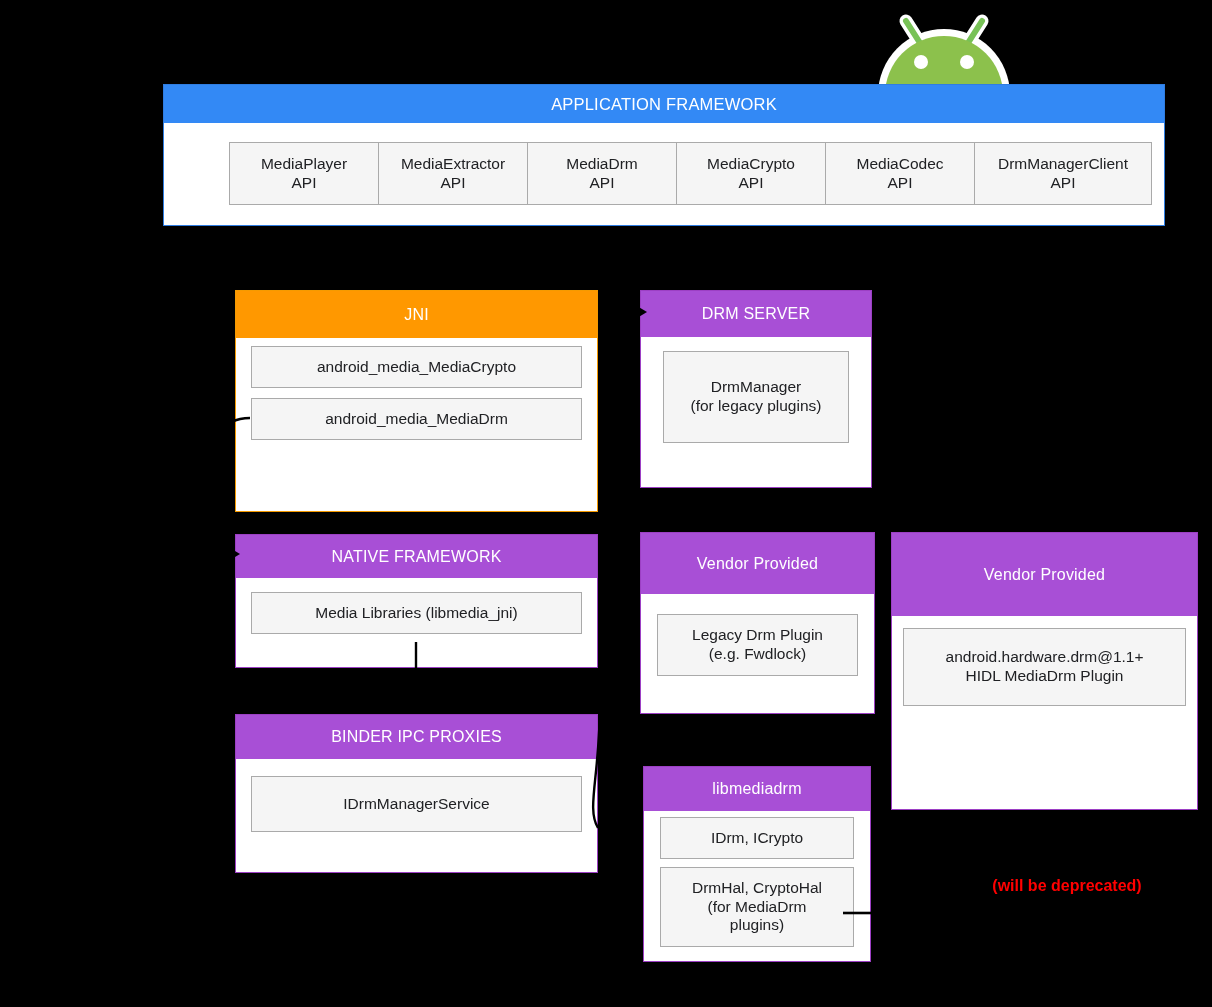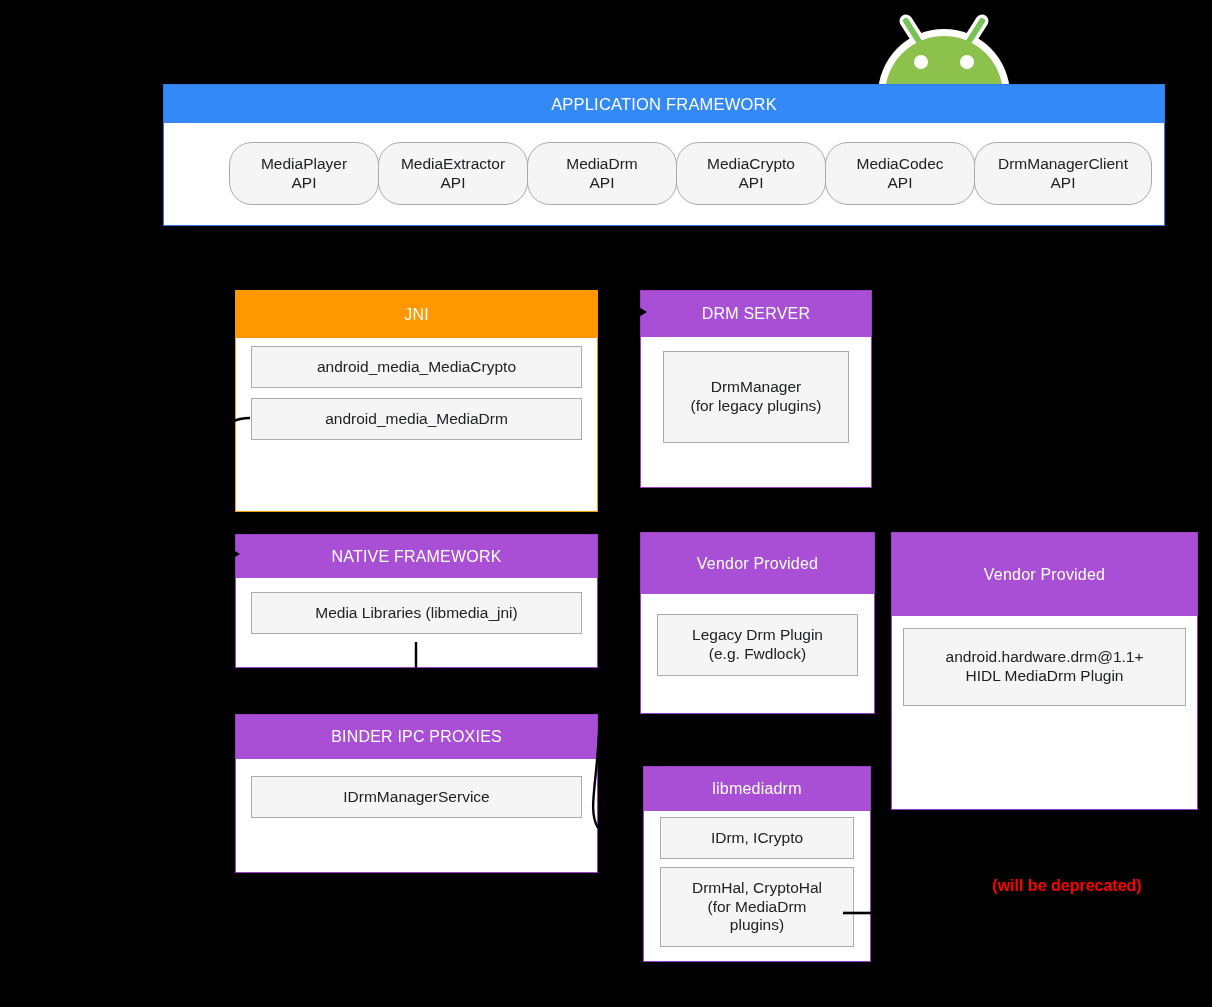--- a/index.html
+++ b/index.html
@@ -31,21 +31,21 @@
     font-size: 15.5px;
     line-height: 1.22;
     white-space: pre-line;
   }
 
   
   #app-framework { left: 163px; top: 84px; width: 1002px; height: 142px;
                    border: 1px solid #2f7de1; background: #ffffff; }
   #app-framework .blk-head { height: 38px; background: #3389f5; font-size: 16.5px; text-align: right; }
   #af-row { display: flex; margin: 19px 0 0 65px; }
-  #af-row .item { width: 150px; height: 63px; margin-left: -1px; border-radius: 23px; }
+  #af-row .item { width: 150px; height: 63px; margin-left: -1px; }
   #af-row .item:first-child { margin-left: 0; }
   #af-row .item.wide { width: 178px; }
 
   
   #jni { left: 235px; top: 290px; width: 363px; height: 222px;
          border: 1px solid #f59a00; background:#ffffff; }
   #jni .blk-head { height: 47px; background: #ff9800; }
   #jni .blk-body { padding: 8px 15px 10px 15px; }
   #jni .item { height: 42px; width: 100%; margin-bottom: 10px; }
   #jni .item:last-child { margin-bottom: 0; }
@@ -62,21 +62,21 @@
                border: 1px solid #9c3fc4; background:#ffffff; }
   #native-fw .blk-head { height: 43px; background: #a84fd6; }
   #native-fw .blk-body { padding: 14px 15px 0 15px; }
   #native-fw .item { height: 42px; width: 100%; }
 
   
   #binder { left: 235px; top: 714px; width: 363px; height: 159px;
             border: 1px solid #9c3fc4; background:#ffffff; }
   #binder .blk-head { height: 44px; background: #a84fd6; }
   #binder .blk-body { padding: 17px 15px 0 15px; }
-  #binder .item { height: 42px; width: 100%; }
+  #binder .item { height: 56px; width: 100%; }
 
   
   #vendor-legacy { left: 640px; top: 532px; width: 235px; height: 182px;
                    border: 1px solid #9c3fc4; background:#ffffff; }
   #vendor-legacy .blk-head { height: 61px; background: #a84fd6; }
   #vendor-legacy .blk-body { padding: 20px 16px 0 16px; }
   #vendor-legacy .item { height: 62px; width: 100%; }
 
   
   #vendor-hal { left: 891px; top: 532px; width: 307px; height: 278px;

